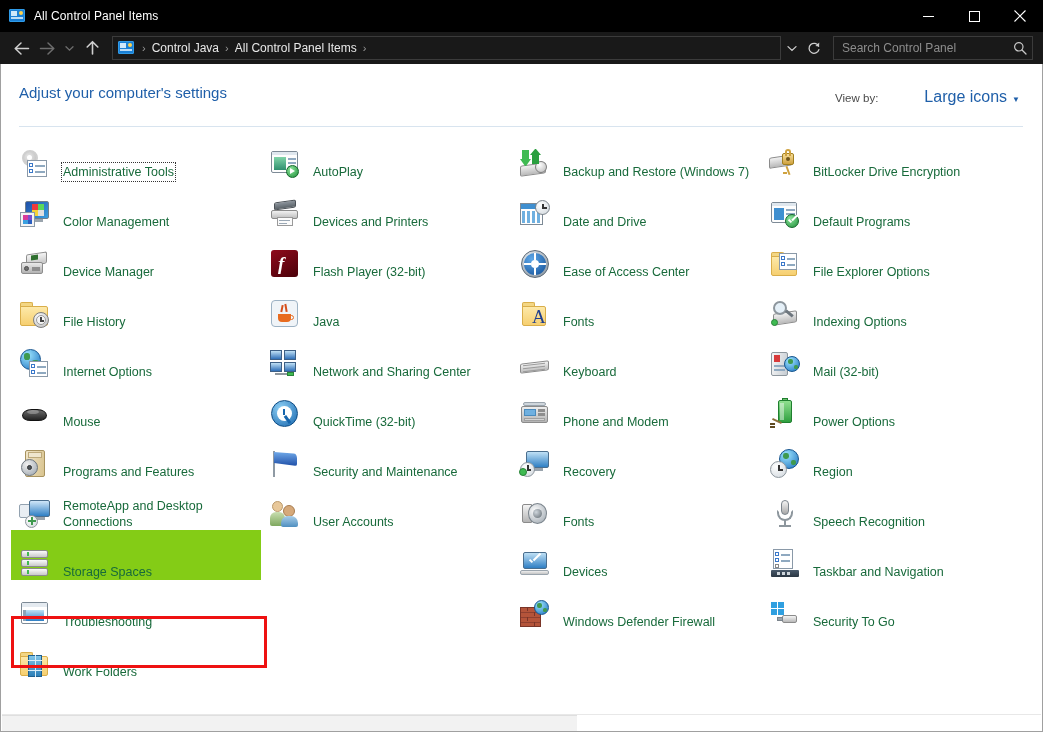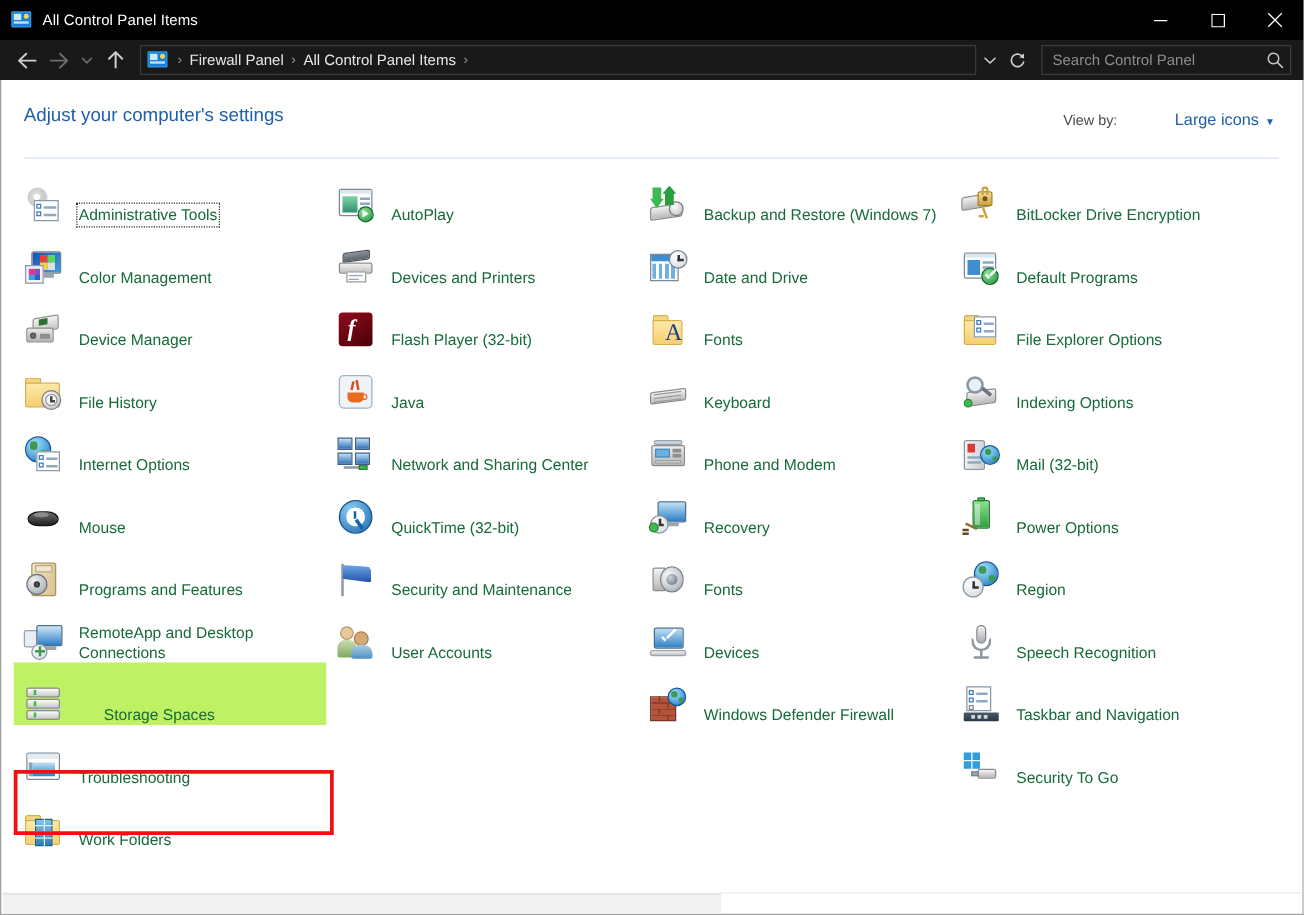--- a/index.html
+++ b/index.html
@@ -158,21 +158,21 @@
     position: absolute; left: 18px; top: 20px;
     font-size: 15px; color: #1f5fa9;
     white-space: nowrap;
   }
   .viewby {
     position: absolute; right: 22px; top: 24px;
     display: flex; align-items: baseline; white-space: nowrap;
   }
   .viewby-label { font-size: 11.5px; color: #4a4a4a; }
   .viewby-value {
-    font-size: 13px; color: #1f5fa9;
+    font-size: 16px; color: #1f5fa9;
     margin-left: 10px;
     padding-left: 36px;
   }
   .viewby-caret {
     font-size: 8px; color: #1f5fa9; margin-left: 5px;
   }
   .hrule {
     position: absolute; left: 18px; top: 62px;
     width: 1004px; height: 1px; background: #d8e4ef;
   }
@@ -208,22 +208,21 @@
     color: #186a3b;
     line-height: 16px;
     max-width: 190px;
   }
   .col.c3 .item .lbl { max-width: 215px; }
   .item.focused .lbl {
     outline: 1px dotted #333333;
     outline-offset: 1px;
   }
   .item.selected {
-    background: #bef264;
-    gap: 20px;
+    background: #84cc16;
   }
   .redbox {
     position: absolute;
     left: 10px; top: 486px;
     width: 256px; height: 52px;
     border: 3px solid #ee1111;
     box-sizing: border-box;
     pointer-events: none;
     z-index: 5;
   }
@@ -327,21 +326,21 @@
     </div>
 
     <div class="breadcrumb">
       <div class="bc-icon">
         <div class="cpi-outer"></div>
           <div class="cpi-screen"></div>
         <div class="cpi-dot"></div>
           <div class="cpi-bar"></div>
       </div>
       <span class="bc-sep">›</span>
-      <span class="bc-item">Firewall Panel</span>
+      <span class="bc-item">Control Java</span>
       <span class="bc-sep">›</span>
       <span class="bc-item">All Control Panel Items</span>
       <span class="bc-sep">›</span>
       <span class="bc-spacer"></span>
     </div>
 
     <div class="bc-chev">
       <svg width="10" height="7" viewBox="0 0 10 7">
           <path d="M1 1.6 L5 5.4 L9 1.6" stroke="currentColor" stroke-width="1.3" fill="none" stroke-linecap="round"></path>
         </svg>
@@ -621,20 +620,32 @@
             <span class="sq" style="left:1px;top:5px;width:23px;height:22px;background:#ffffff;border:1px solid #7d8a96"></span>
             <span class="sq" style="left:2px;top:6px;width:21px;height:5px;background:#3f8fd0"></span>
             <span class="sq" style="left:3px;top:13px;width:19px;height:12px;background:repeating-linear-gradient(to right,#6fb0e0 0 3px,#ffffff 3px 5px),repeating-linear-gradient(to bottom,#6fb0e0 0 2px,#ffffff 2px 4px)"></span>
             <span class="circ" style="left:16px;top:2px;width:15px;height:15px;background:radial-gradient(circle at 35% 30%,#ffffff,#cfd6dc);border:1px solid #7b848c"></span>
             <span class="line" style="left:23px;top:6px;width:1.5px;height:5px;background:#333"></span>
             <span class="line" style="left:23px;top:9px;width:5px;height:1.5px;background:#333"></span>
           </span>
           <span class="lbl">Date and Drive</span>
         </div>
 
+        <div class="item">
+          <span class="ico">
+            <span class="circ" style="left:2px;top:2px;width:28px;height:28px;background:radial-gradient(circle at 35% 28%,#e8eef4,#7d8a96);border:1px solid #5d6a76"></span>
+            <span class="circ" style="left:5px;top:5px;width:22px;height:22px;background:radial-gradient(circle at 35% 28%,#5fa8e8,#0f4d95)"></span>
+            <span class="circ" style="left:12px;top:12px;width:8px;height:8px;background:#ffffff"></span>
+            <span class="line" style="left:15px;top:5px;width:2px;height:7px;background:#ffffff"></span>
+            <span class="line" style="left:15px;top:20px;width:2px;height:7px;background:#ffffff"></span>
+            <span class="line" style="left:5px;top:15px;width:7px;height:2px;background:#ffffff"></span>
+            <span class="line" style="left:20px;top:15px;width:7px;height:2px;background:#ffffff"></span>
+          </span>
+          <span class="lbl">Ease of Access Center</span>
+        </div>
 
         <div class="item">
           <span class="ico">
             <span class="folder-tab" style="left:3px"></span>
             <span class="folder-body" style="left:3px;width:24px"></span>
             <span style="position:absolute;left:13px;top:9px;font-size:19px;color:#1f3f8f;font-family:'Liberation Serif',serif;line-height:19px">A</span>
           </span>
           <span class="lbl">Fonts</span>
         </div>
 

